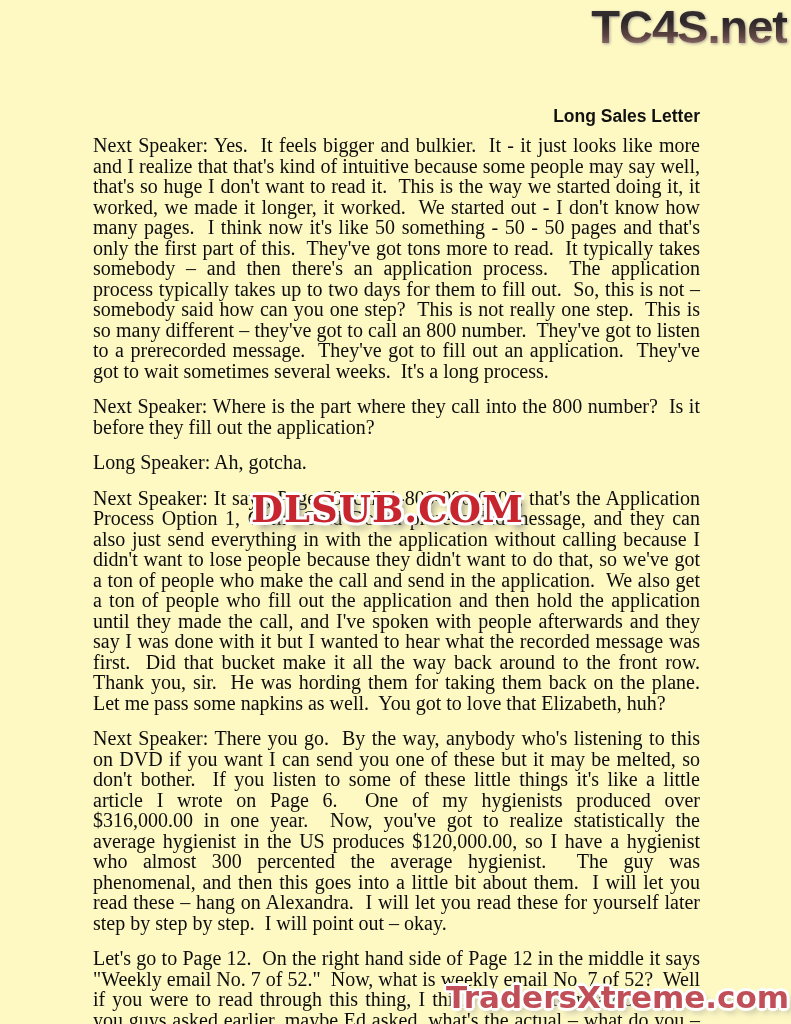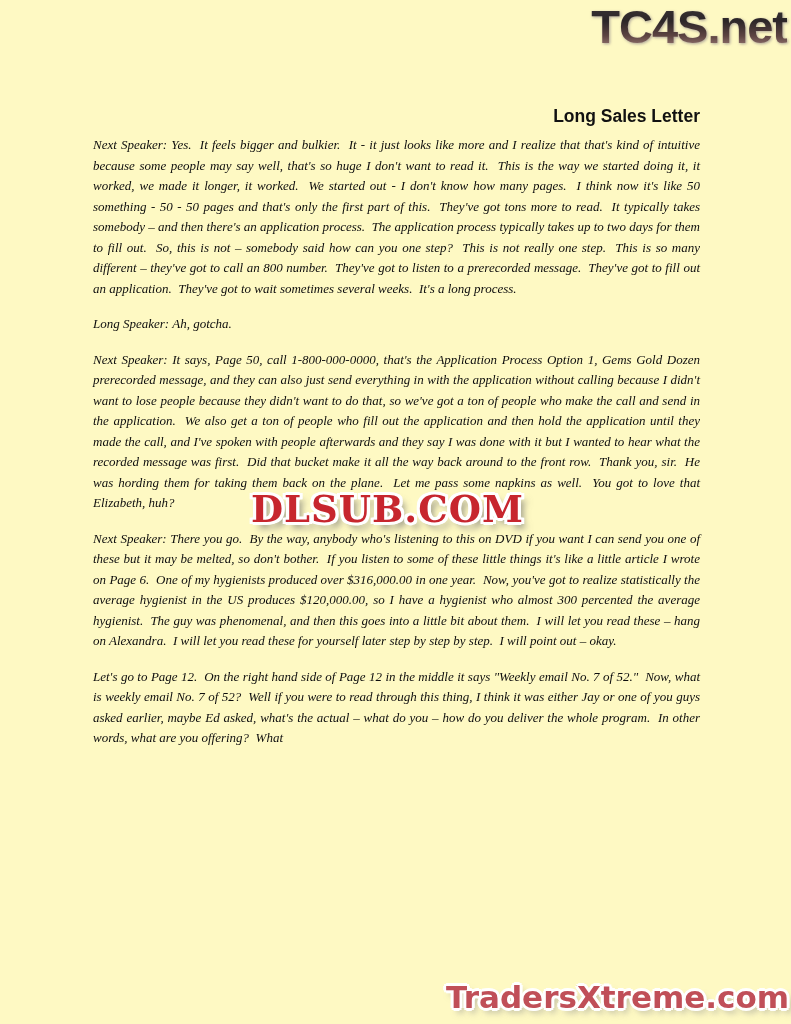--- a/index.html
+++ b/index.html
@@ -22,25 +22,24 @@
     font-family: "Liberation Sans", sans-serif;
     font-weight: bold;
     font-size: 17.5px;
     line-height: 21px;
     margin: 0 0 8px 0;
     color: #111111;
     text-align: right;
   }
   .content p {
     margin: 0 0 15px 0;
-    font-size: 13px;
+    font-size: 20px;
     line-height: 20.5px;
     text-align: justify;
     white-space: pre-wrap;
-    font-style: italic;
   }
   
   .wm-top {
     position: absolute;
     top: 2px;
     right: 4px;
     font-family: "Liberation Sans", sans-serif;
     font-weight: bold;
     font-size: 47px;
     line-height: 50px;
@@ -94,20 +93,21 @@
 <body>
 
 <div class="page">
 
   <div class="wm-top">TC4S.net</div>
 
   <div class="content">
     <h1 class="doc-title">Long Sales Letter</h1>
 
     <p>Next Speaker: Yes.  It feels bigger and bulkier.  It - it just looks like more and I realize that that's kind of intuitive because some people may say well, that's so huge I don't want to read it.  This is the way we started doing it, it worked, we made it longer, it worked.  We started out - I don't know how many pages.  I think now it's like 50 something - 50 - 50 pages and that's only the first part of this.  They've got tons more to read.  It typically takes somebody – and then there's an application process.  The application process typically takes up to two days for them to fill out.  So, this is not – somebody said how can you one step?  This is not really one step.  This is so many different – they've got to call an 800 number.  They've got to listen to a prerecorded message.  They've got to fill out an application.  They've got to wait sometimes several weeks.  It's a long process.</p>
+    <p>Next Speaker: Where is the part where they call into the 800 number?  Is it before they fill out the application?</p>
     <p>Long Speaker: Ah, gotcha.</p>
     <p>Next Speaker: It says, Page 50, call 1-800-000-0000, that's the Application Process Option 1, Gems Gold Dozen prerecorded message, and they can also just send everything in with the application without calling because I didn't want to lose people because they didn't want to do that, so we've got a ton of people who make the call and send in the application.  We also get a ton of people who fill out the application and then hold the application until they made the call, and I've spoken with people afterwards and they say I was done with it but I wanted to hear what the recorded message was first.  Did that bucket make it all the way back around to the front row.  Thank you, sir.  He was hording them for taking them back on the plane.  Let me pass some napkins as well.  You got to love that Elizabeth, huh?</p>
     <p>Next Speaker: There you go.  By the way, anybody who's listening to this on DVD if you want I can send you one of these but it may be melted, so don't bother.  If you listen to some of these little things it's like a little article I wrote on Page 6.  One of my hygienists produced over $316,000.00 in one year.  Now, you've got to realize statistically the average hygienist in the US produces $120,000.00, so I have a hygienist who almost 300 percented the average hygienist.  The guy was phenomenal, and then this goes into a little bit about them.  I will let you read these – hang on Alexandra.  I will let you read these for yourself later step by step by step.  I will point out – okay.</p>
     <p>Let's go to Page 12.  On the right hand side of Page 12 in the middle it says "Weekly email No. 7 of 52."  Now, what is weekly email No. 7 of 52?  Well if you were to read through this thing, I think it was either Jay or one of you guys asked earlier, maybe Ed asked, what's the actual – what do you – how do you deliver the whole program.  In other words, what are you offering?  What</p>
   </div>
 
   <div class="wm-center">DLSUB.COM</div>
 
   <div class="wm-bottom">TradersXtreme.com</div>
 

